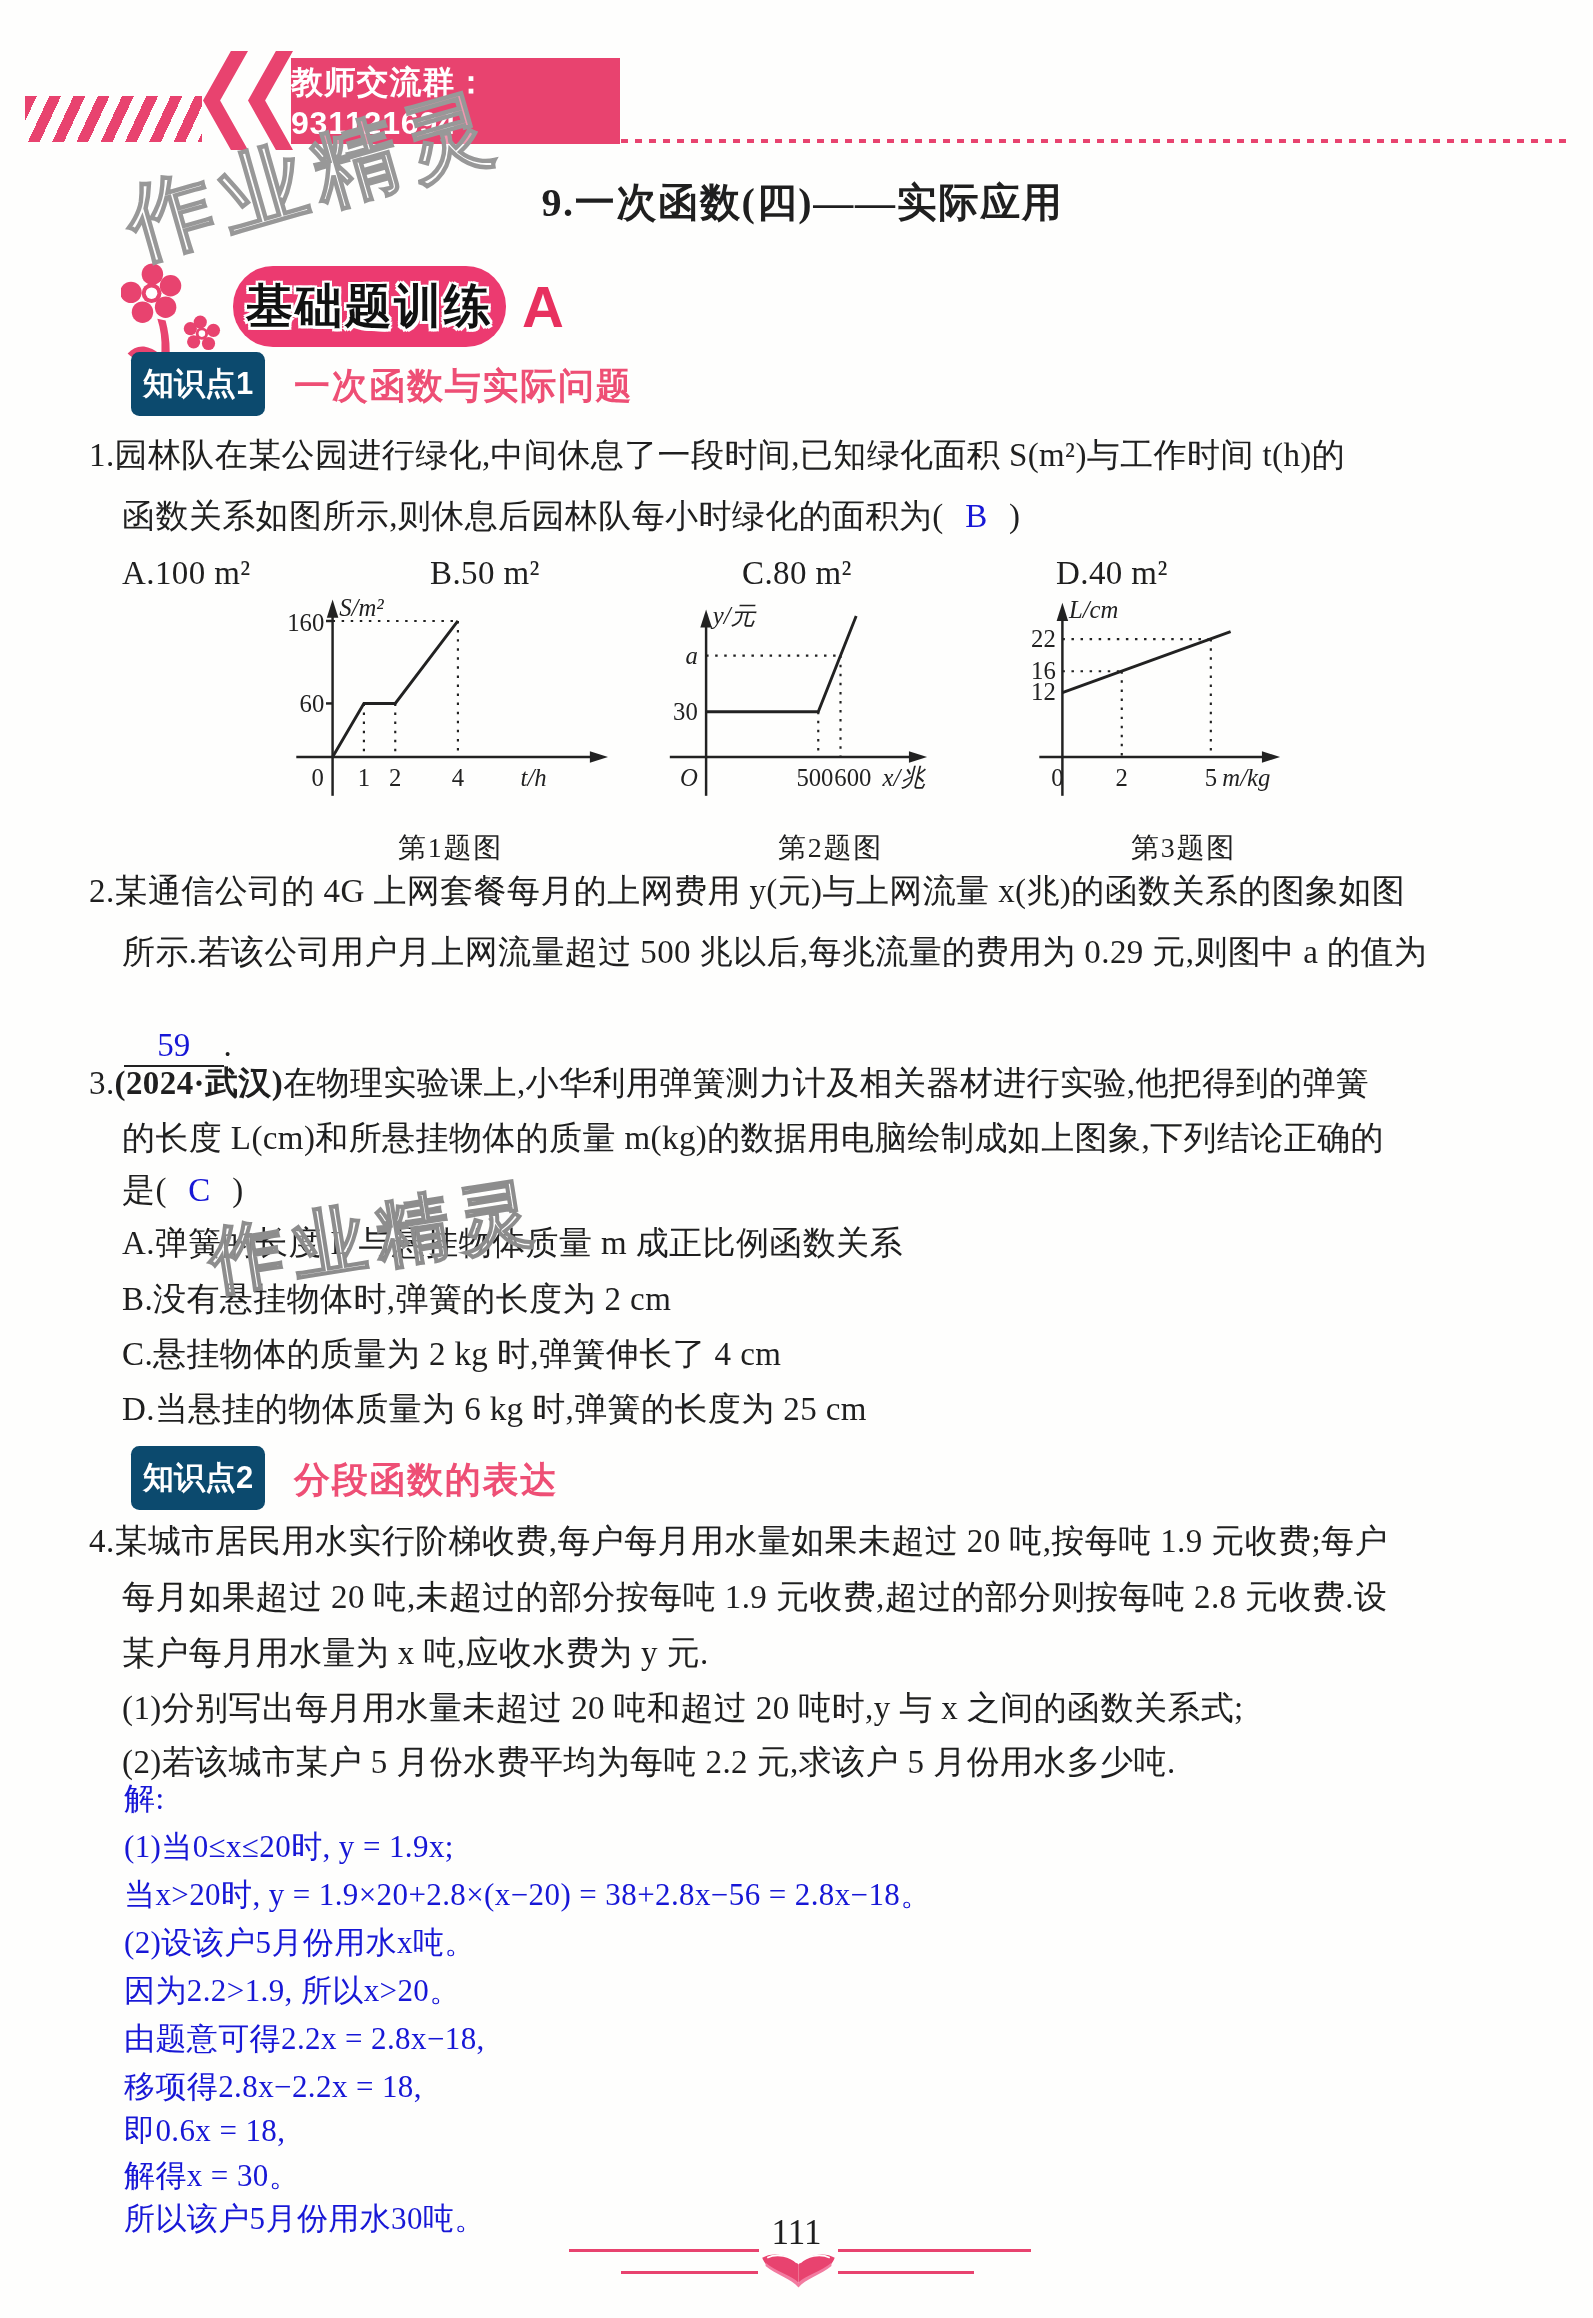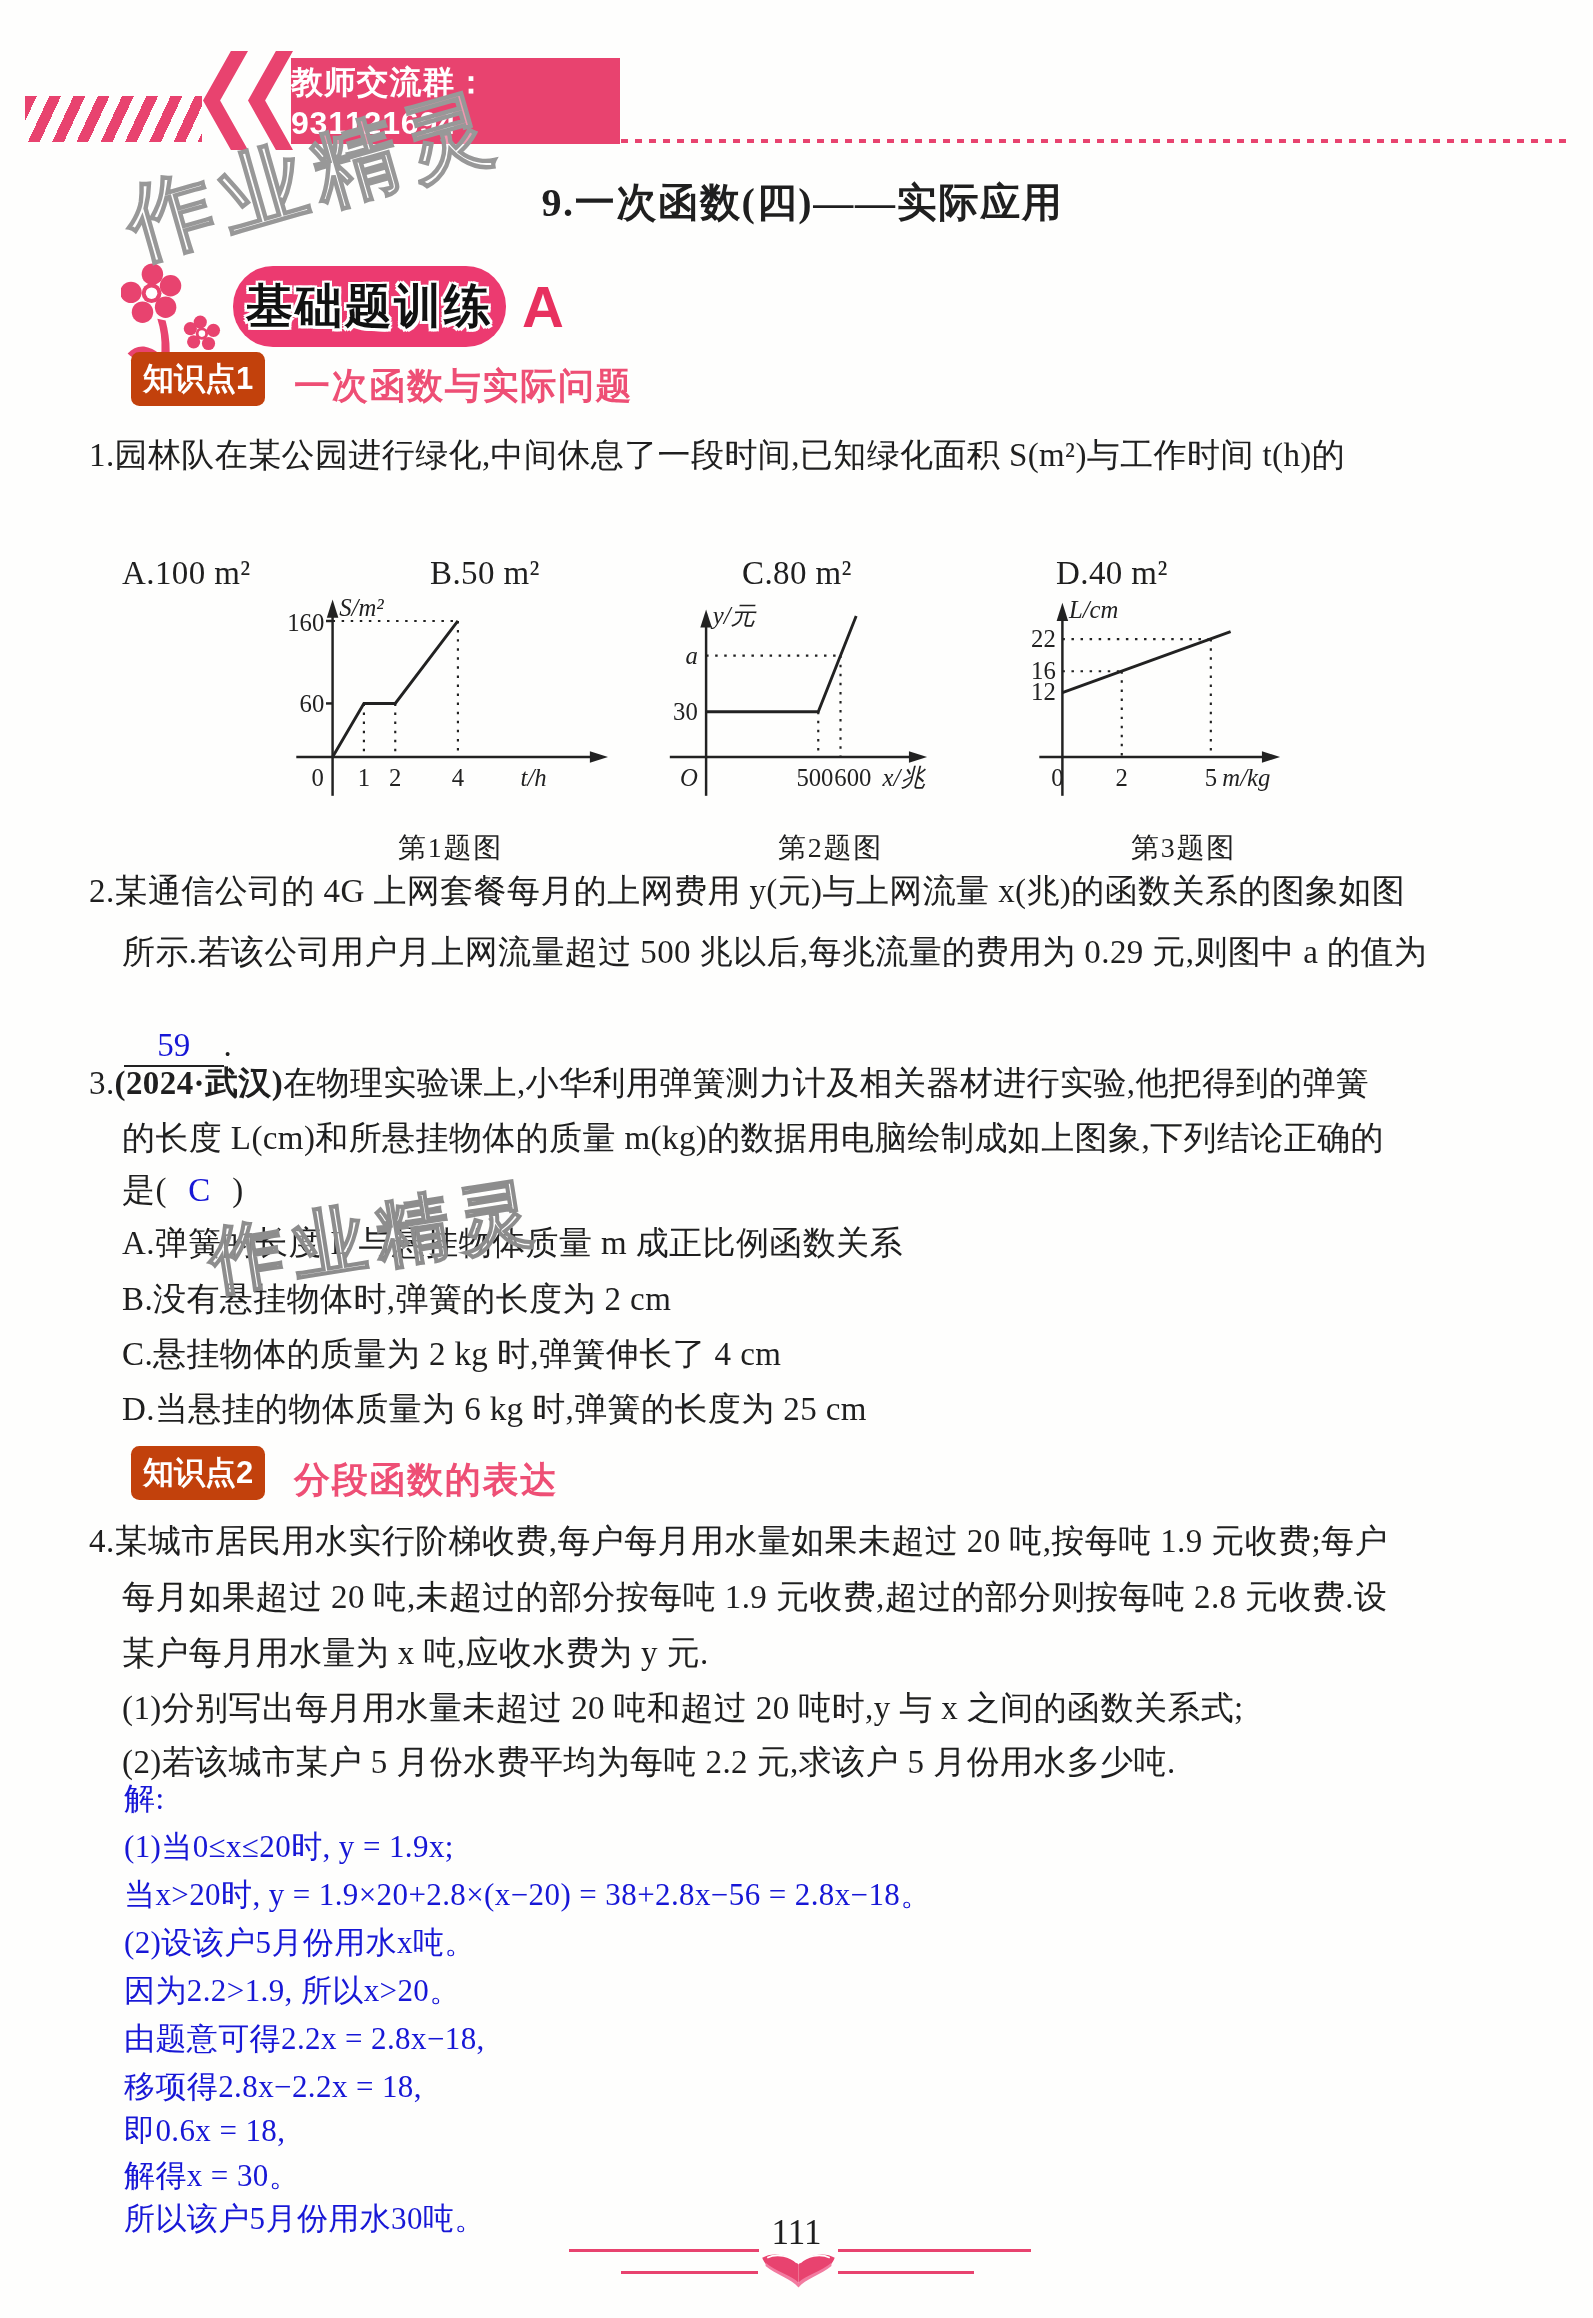--- a/index.html
+++ b/index.html
@@ -54,21 +54,21 @@
     font-size:47px; font-weight:bold; color:#111; letter-spacing:2.5px;
     font-family:"Liberation Sans",sans-serif;
     text-shadow:-2.5px -2.5px 0 #fff,2.5px -2.5px 0 #fff,-2.5px 2.5px 0 #fff,2.5px 2.5px 0 #fff,0 -2.5px 0 #fff,0 2.5px 0 #fff,-2.5px 0 0 #fff,2.5px 0 0 #fff;
   }
   .train-level{
     position:absolute; left:522px; top:273px; font-size:58px; font-weight:bold;
     color:#e8315f; font-family:"Liberation Sans",sans-serif; z-index:5;
   }
   
   .kp-badge{
-    position:absolute; width:134px; height:54px; background:#c2410c; border-radius:8.3px;
+    position:absolute; width:134px; height:64px; background:#0c4a6e; border-radius:8.3px;
     display:flex; align-items:center; justify-content:center;
   }
   .kp-badge span{color:#fff; font-size:31px; font-weight:bold; font-family:"Liberation Sans",sans-serif;}
   .kp1-badge{left:131px; top:352px;}
   .kp2-badge{left:131px; top:1446px;}
   .kp-title{
     position:absolute; font-size:36px; font-weight:bold; color:#ee4f75;
     font-family:"Liberation Sans",sans-serif; letter-spacing:1.7px;
   }
   .kp1-title{left:294px; top:362px;}
@@ -150,20 +150,23 @@
     <span>基础题训练</span>
   </div>
   <div class="train-level">A</div>
 
   <div class="kp-badge kp1-badge">
     <span>知识点1</span>
   </div>
   <div class="kp-title kp1-title">一次函数与实际问题</div>
 
   <div class="tline" style="left:89px; top:433px;">1.园林队在某公园进行绿化,中间休息了一段时间,已知绿化面积 S(m²)与工作时间 t(h)的</div>
+  <div class="tline" style="left:122px; top:494px;">
+    <span>函数关系如图所示,则休息后园林队每小时绿化的面积为(</span><span class="ans">B</span><span>)</span>
+  </div>
   <div class="tline" style="left:122px; top:555px;">A.100 m²</div>
   <div class="tline" style="left:430px; top:555px;">B.50 m²</div>
   <div class="tline" style="left:742px; top:555px;">C.80 m²</div>
   <div class="tline" style="left:1056px; top:555px;font-family:Liberation Serif, serif;">D.40 m²</div>
 
   <div class="fig fig1">
     <svg width="355" height="221" viewBox="0 0 430 268">
       <line class="axis" x1="28" y1="205" x2="392" y2="205"></line>
       <polygon class="arrow" points="406,205 384,198 384,212"></polygon>
       <line class="axis" x1="72" y1="252" x2="72" y2="28"></line>

